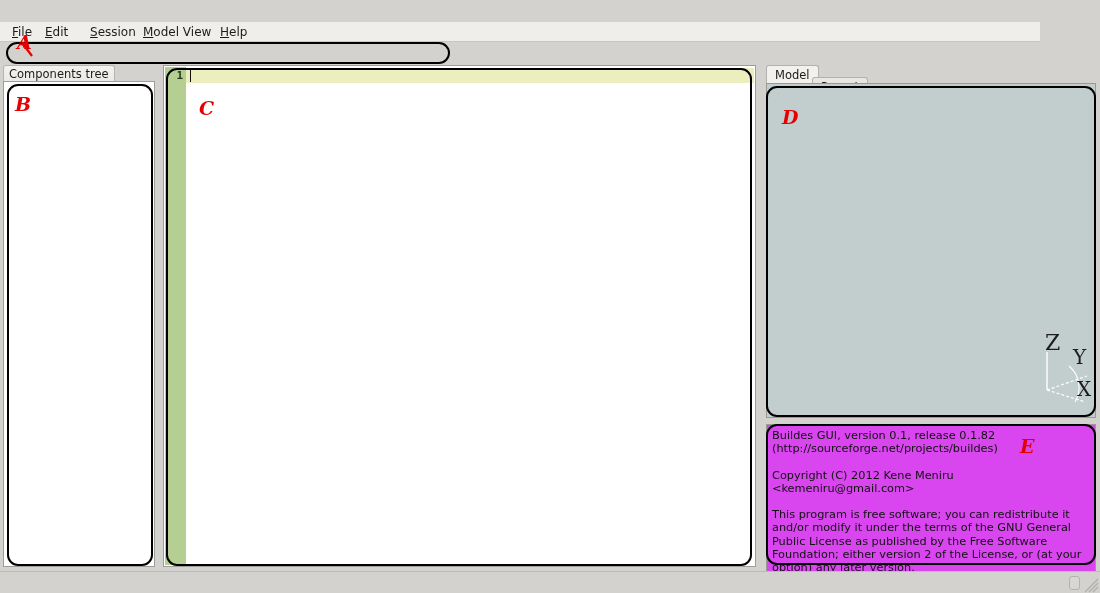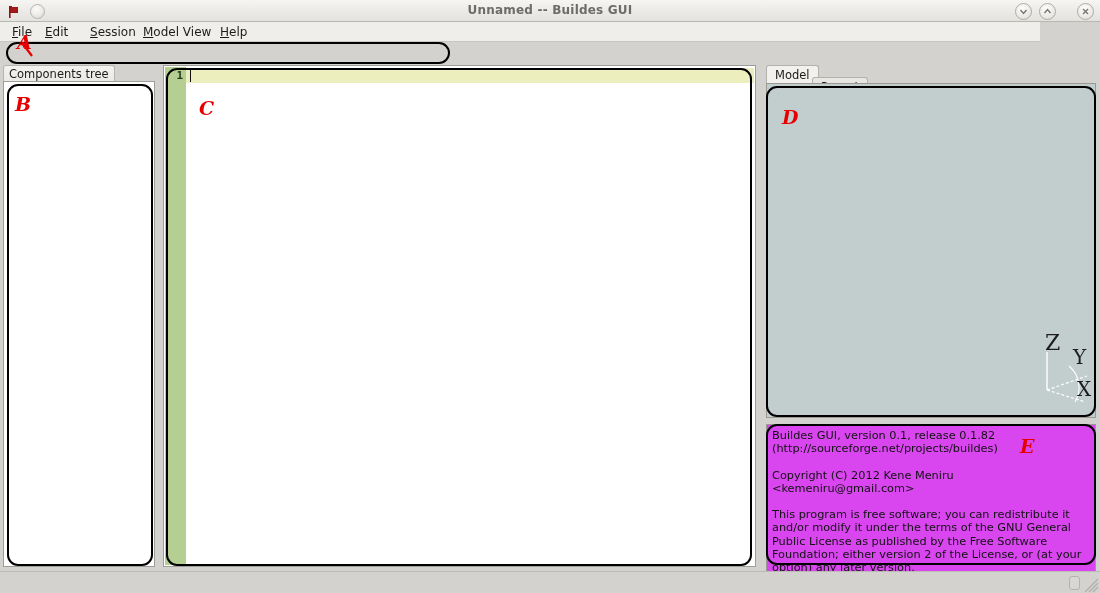--- a/index.html
+++ b/index.html
@@ -302,47 +302,20 @@
     pointer-events: none;
     background: transparent;
   }
   .anno-arrow { position: absolute; pointer-events: none; }
 </style>
 </head>
 <body>
 
 <div id="app">
 
-  <div class="titlebar">
-    <span class="win-icon">
-      <svg width="16" height="14" viewBox="0 0 16 14">
-        <path d="M2,1 L2,13 L3.6,13 L3.6,8 L11,8 L11,2 L5,2 L5,1 Z" fill="#8e1414"></path>
-        <path d="M3.6,2 L3.6,7.2 L10.2,7.2 L10.2,2.6 Z" fill="#a51a1a"></path>
-      </svg>
-    </span>
-    <span class="win-circle"></span>
-    <div class="title-text">Unnamed -- Buildes GUI</div>
-    <div class="winbtns">
-      <span class="winbtn">
-        <svg width="11" height="11" viewBox="0 0 11 11">
-            <path d="M2.5,4 L5.5,7.5 L8.5,4" fill="none" stroke="#77756f" stroke-width="1.4"></path>
-          </svg>
-      </span>
-      <span class="winbtn">
-        <svg width="11" height="11" viewBox="0 0 11 11">
-            <path d="M2.5,7 L5.5,3.5 L8.5,7" fill="none" stroke="#77756f" stroke-width="1.4"></path>
-          </svg>
-      </span>
-      <span class="winbtn gap">
-        <svg width="11" height="11" viewBox="0 0 11 11">
-            <path d="M3,3 L8,8 M8,3 L3,8" fill="none" stroke="#77756f" stroke-width="1.4"></path>
-          </svg>
-      </span>
-    </div>
-  </div>
 
   <div class="menubar">
     <div class="menu-item" style="left:8px"><u>F</u>ile</div>
     <div class="menu-item" style="left:41px"><u>E</u>dit</div>
     <div class="menu-item" style="left:86px"><u>S</u>ession</div>
     <div class="menu-item" style="left:139px"><u>M</u>odel View</div>
     <div class="menu-item" style="left:216px"><u>H</u>elp</div>
   </div>
 
 

